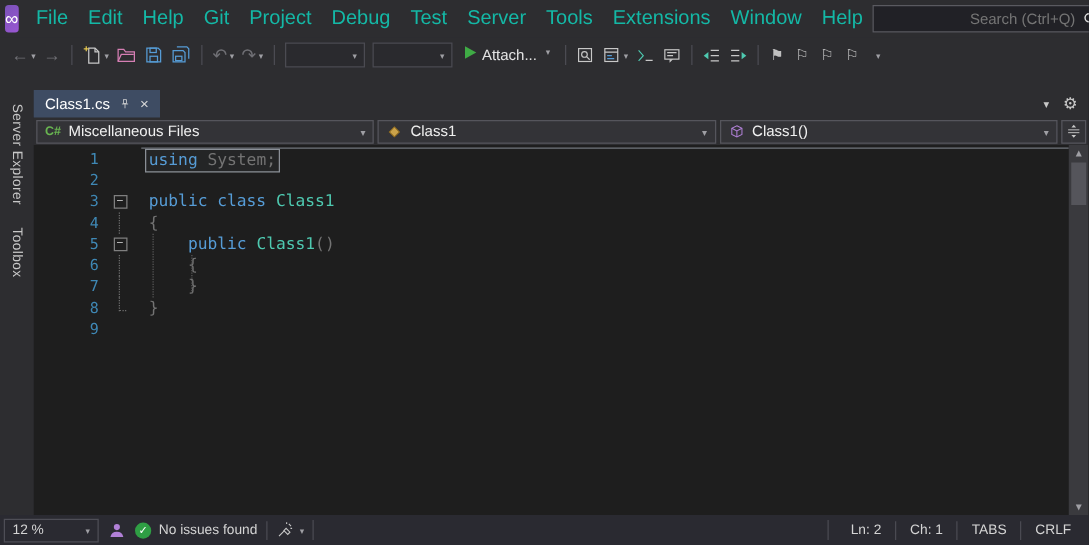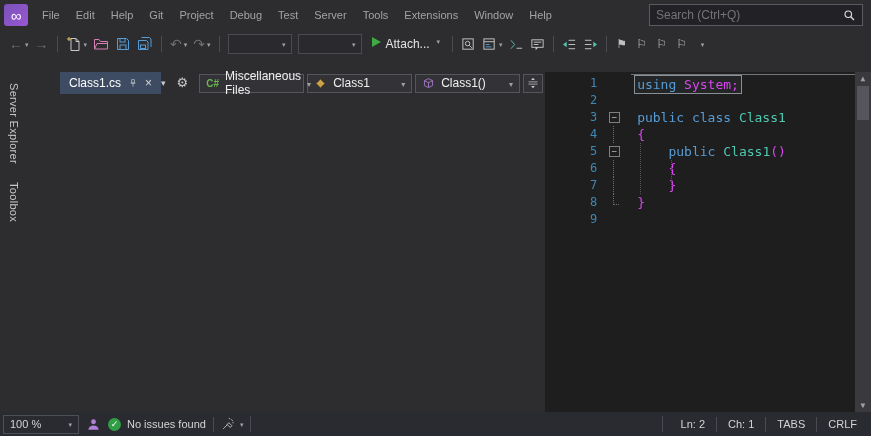--- a/index.html
+++ b/index.html
@@ -10,46 +10,46 @@
     color: #f1f1f1;
     -webkit-font-smoothing: antialiased;
   }
   .window { width: 871px; height: 436px; display: flex; flex-direction: column; }
 
   
   .menubar { height: 30px; flex: none; display: flex; align-items: center; padding: 0 8px 0 4px; background: #2d2d30; }
   .vs-logo { width: 24px; height: 22px; border-radius: 3px; display: flex; align-items: center; justify-content: center;
              background: linear-gradient(135deg,#7a52b8,#9a57d3); color: #fff; font-size: 15px; margin-right: 6px; }
   .menu-items { display: flex; align-items: center; }
-  .menu-item { padding: 5px 8px; font-size: 11px; color: #a3a3a3; white-space: nowrap; cursor: default; }
+  .menu-item { padding: 5px 8px; font-size: 16px; color: #14b8a6; white-space: nowrap; cursor: default; }
   .search { margin-left: auto; width: 214px; height: 22px; background: #212126; border: 1px solid #5a5a60;
             display: flex; align-items: center; padding: 0 6px; gap: 6px; }
   .search input { flex: 1; background: transparent; border: none; outline: none; color: #14b8a6;
-                  font-family: "Liberation Sans", sans-serif; font-size: 12px; }
+                  font-family: "Liberation Sans", sans-serif; font-size: 12px; text-align: right; }
 
   
   .toolbar { height: 28px; flex: none; display: flex; align-items: center; padding: 0 6px; color: #b8b8b8; }
   .tbtn { height: 24px; min-width: 20px; display: flex; align-items: center; justify-content: center; padding: 0 3px; cursor: default; }
   .tbtn .g { font-size: 14px; line-height: 14px; }
   .dim { color: #6f6f74; }
   .dd { font-size: 7px; color: #9f9fa4; margin-left: 2px; transform: translateY(1px); }
   .tsep { width: 1px; height: 16px; background: #4b4b52; margin: 0 5px; flex: none; }
   .combo { width: 64px; height: 20px; background: #2a2a2e; border: 1px solid #4b4b52; display: flex;
            align-items: center; padding: 0 5px; margin: 0 3px; font-size: 11px; color: #d0d0d0; }
   .combo .dd { margin-left: auto; }
   .attach { display: flex; gap: 5px; padding: 0 7px; color: #e4e4e4; font-size: 12px; }
   .play { width: 0; height: 0; border-left: 9px solid #3fab45; border-top: 5px solid transparent; border-bottom: 5px solid transparent; }
   .flag { font-size: 12px; color: #c0c0c0; }
 
   
   .contentrow { flex: 1; min-height: 0; display: flex; margin-top: 14px; }
   .sidebar { width: 27px; flex: none; background: #2d2d30; display: flex; flex-direction: column; align-items: center; padding-top: 2px; }
   .vtab { writing-mode: vertical-rl; font-size: 11px; color: #c8c8c8; padding: 9px 0; letter-spacing: 0.3px; cursor: default; }
 
-  .main { flex: 1; min-width: 0; display: flex; flex-direction: row; margin-left: 33px; }
+  .main { flex: 1; min-width: 0; display: flex; flex-direction: column; }
 
   
   .tabrow { height: 22px; flex: none; display: flex; align-items: flex-end; }
   .tab { height: 22px; background: #3e4c63; display: flex; align-items: center; gap: 7px; padding: 0 9px;
          font-size: 12px; color: #ffffff; cursor: default; }
   .tab-close { font-size: 12px; color: #d8d8d8; line-height: 12px; }
   .tabrow-right { margin-left: auto; display: flex; align-items: center; gap: 11px; padding: 0 9px 4px 0; color: #c8c8c8; }
   .tabrow-right .dd2 { font-size: 9px; }
   .gear { font-size: 13px; }
 
@@ -66,21 +66,21 @@
             font-family: "DejaVu Sans Mono", "Liberation Mono", monospace; font-size: 13px; }
   .code-line { display: flex; height: 17px; line-height: 17px; }
   .ln { width: 58px; flex: none; text-align: right; padding-right: 6px; color: #3f88b5; font-size: 12px; }
   .fold { width: 22px; flex: none; position: relative; }
   .foldbox { display: block; width: 11px; height: 11px; margin: 3px auto 0; border: 1px solid #7f7f7f; background: #1e1e1e;
              color: #bdbdbd; font-size: 9px; line-height: 9px; text-align: center; position: relative; z-index: 2; }
   .fold-line::before { content: ""; position: absolute; left: 10px; top: 0; bottom: 0; border-left: 1px dotted #6d6d6d; }
   .fold-corner::before { content: ""; position: absolute; left: 10px; top: 0; height: 10px; width: 5px;
                          border-left: 1px dotted #6d6d6d; border-bottom: 1px dotted #6d6d6d; }
   .code { white-space: pre; padding-left: 12px; }
-  .kw { color: #569cd6; } .ty { color: #4ec9b0; } .pl { color: #d946ef; }
+  .kw { color: #569cd6; } .ty { color: #4ec9b0; } .pl { color: #737373; }
   .box-wrap { display: inline-block; border: 1px solid #8a8f96; background: rgba(130,140,160,0.07); padding: 0 2px; margin-left: -3px; }
   .top-line { position: absolute; left: 86px; right: 16px; top: 2px; border-top: 1px solid #70757c; pointer-events: none; }
   .guide { position: absolute; width: 0; border-left: 1px dotted #585858; pointer-events: none; }
   .guide-outer { left: 95px; top: 71px; height: 51px; }
   .guide-inner { left: 126px; top: 88px; height: 31px; }
 
   .vscroll { position: absolute; top: 0; right: 0; bottom: 0; width: 16px; background: #3a3a3e;
              display: flex; flex-direction: column; align-items: center; justify-content: space-between;
              padding: 2px 0; font-size: 8px; color: #9f9fa4; }
   .vthumb { position: absolute; top: 14px; left: 2px; width: 12px; height: 34px; background: #55555b; }
@@ -371,21 +371,21 @@
           <div class="vthumb"></div>
           <span>▼</span>
         </div>
       </div>
 
     </div>
   </div>
 
   <div class="statusbar">
     <div class="zoom">
-      <span>100 %</span>
+      <span>12 %</span>
       <span class="dd">▾</span>
     </div>
     <svg width="15" height="15" viewBox="0 0 16 16">
       <circle cx="8" cy="5" r="2.6" fill="#b180d7"></circle>
       <path d="M2.5 13.5c.5-3 2.5-4.5 5.5-4.5s5 1.5 5.5 4.5z" fill="#b180d7"></path>
     </svg>
     <div class="issues">
       <span class="checkc">✓</span>
       <span>No issues found</span>
     </div>

